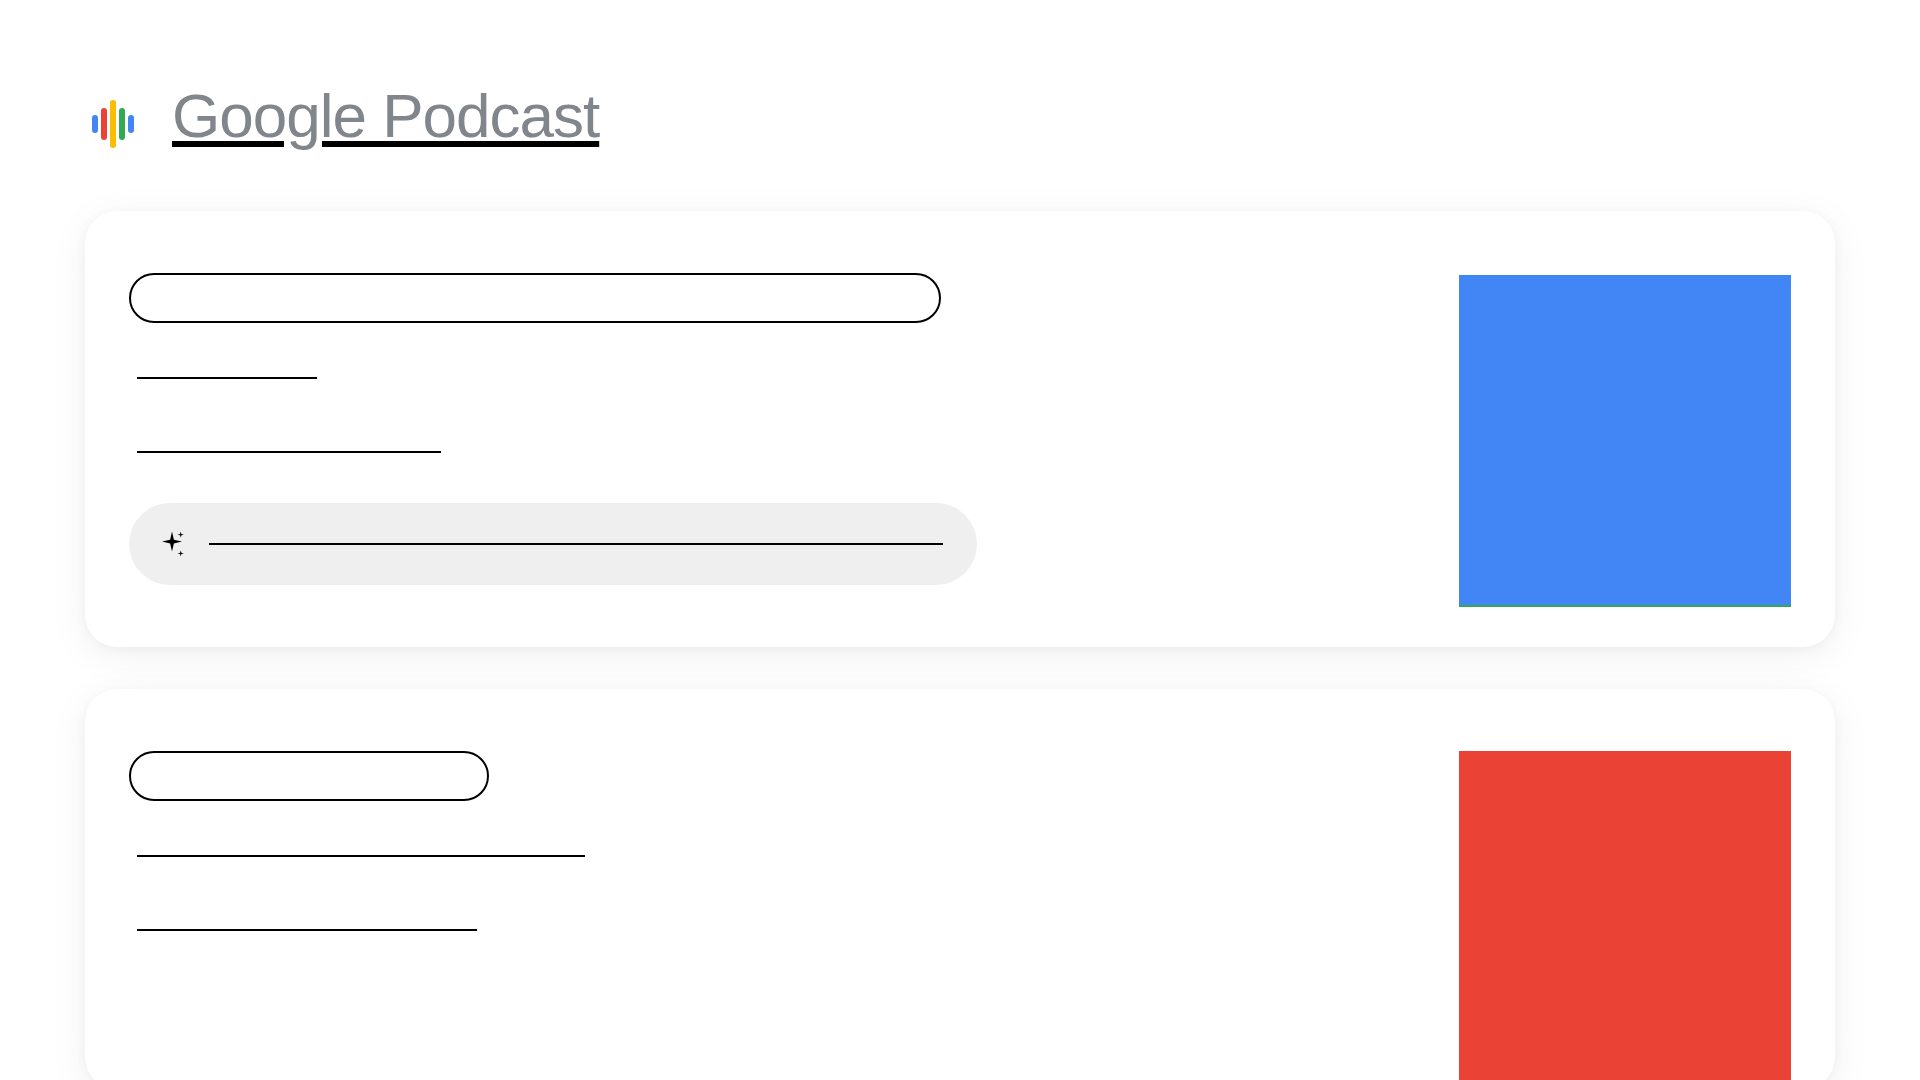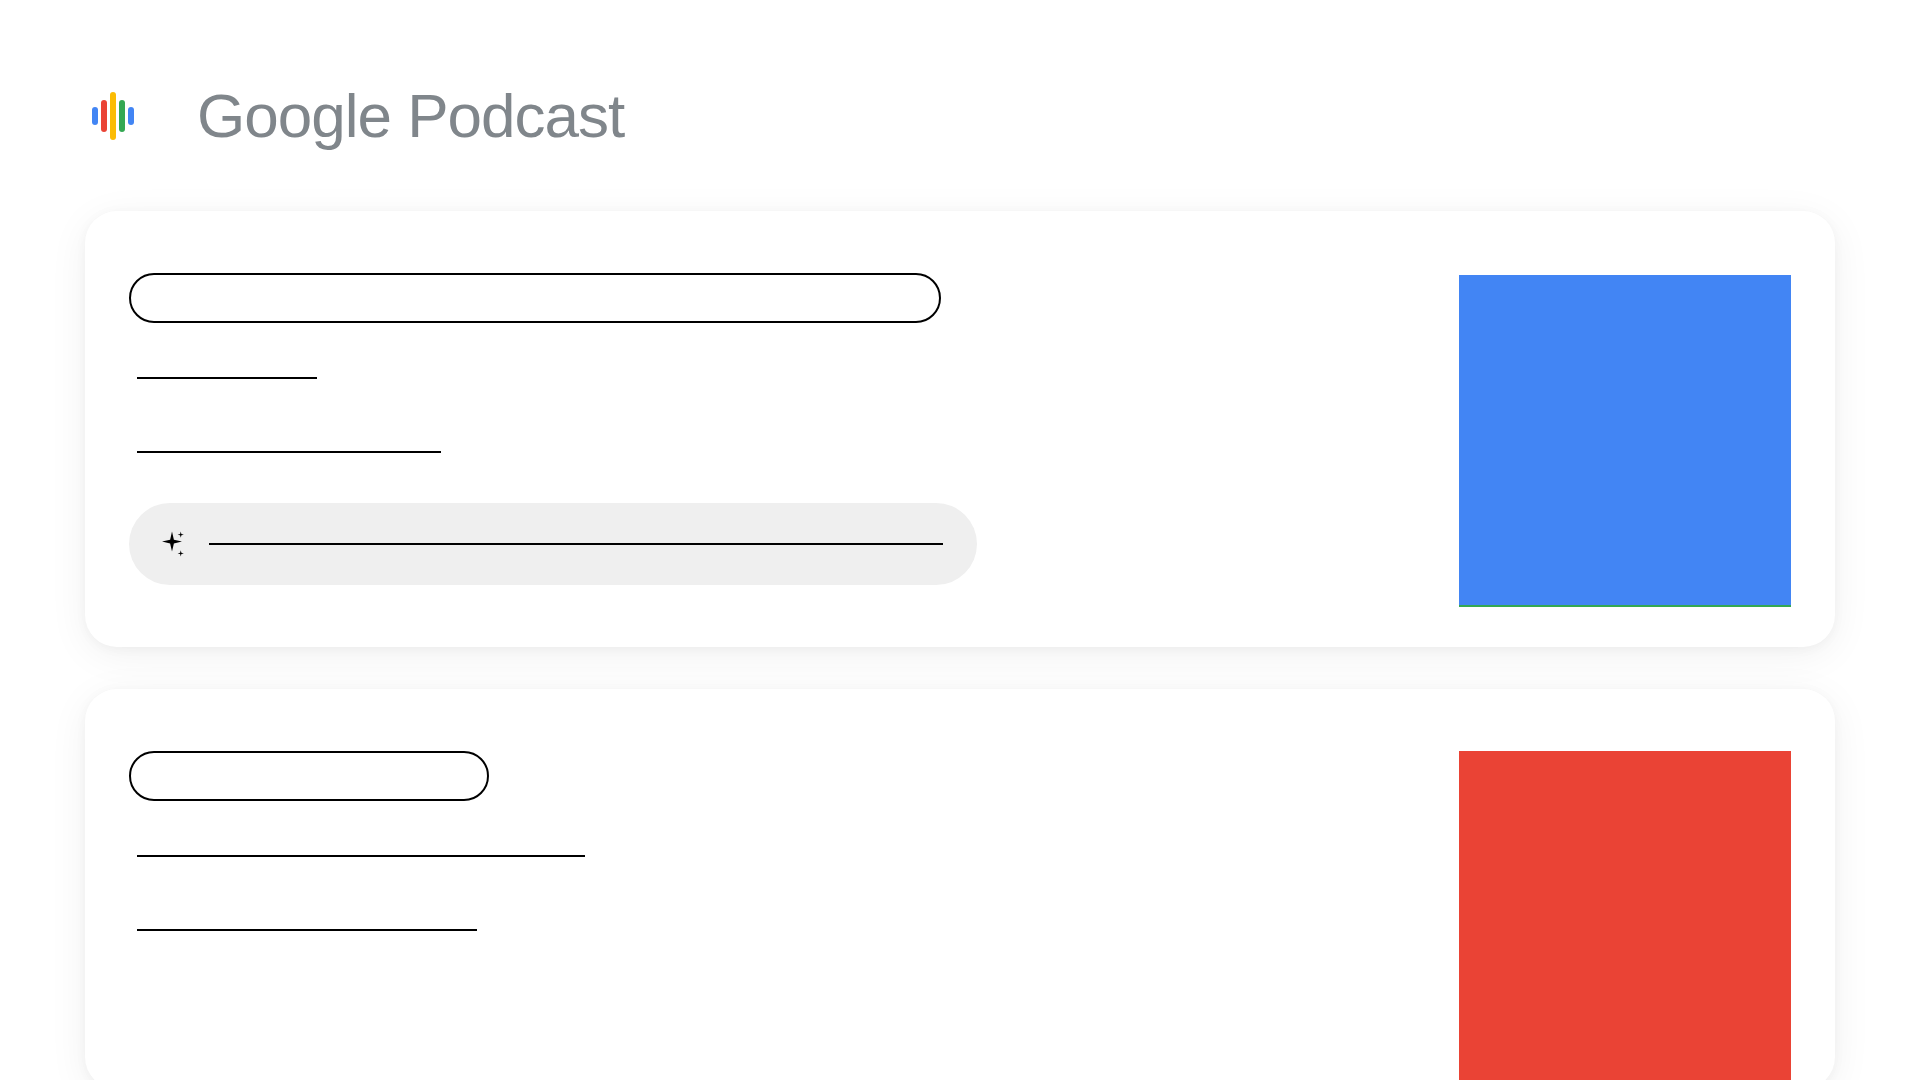--- a/index.html
+++ b/index.html
@@ -11,23 +11,24 @@
     body {
       font-family: 'Product Sans', 'Google Sans', Arial, sans-serif;
       background: #ffffff;
       width: 1920px;
       height: 1080px;
       overflow: hidden;
     }
     
     .header {
       display: flex;
-      align-items: center;
+      align-items: flex-end;
       padding: 80px 0 0 85px;
-      gap: 57px;
+      gap: 32px;
+      text-decoration: underline;
     }
     
     .logo-icon {
       width: 55px;
       height: 55px;
       display: flex;
       align-items: center;
       justify-content: center;
       gap: 3px;
     }

